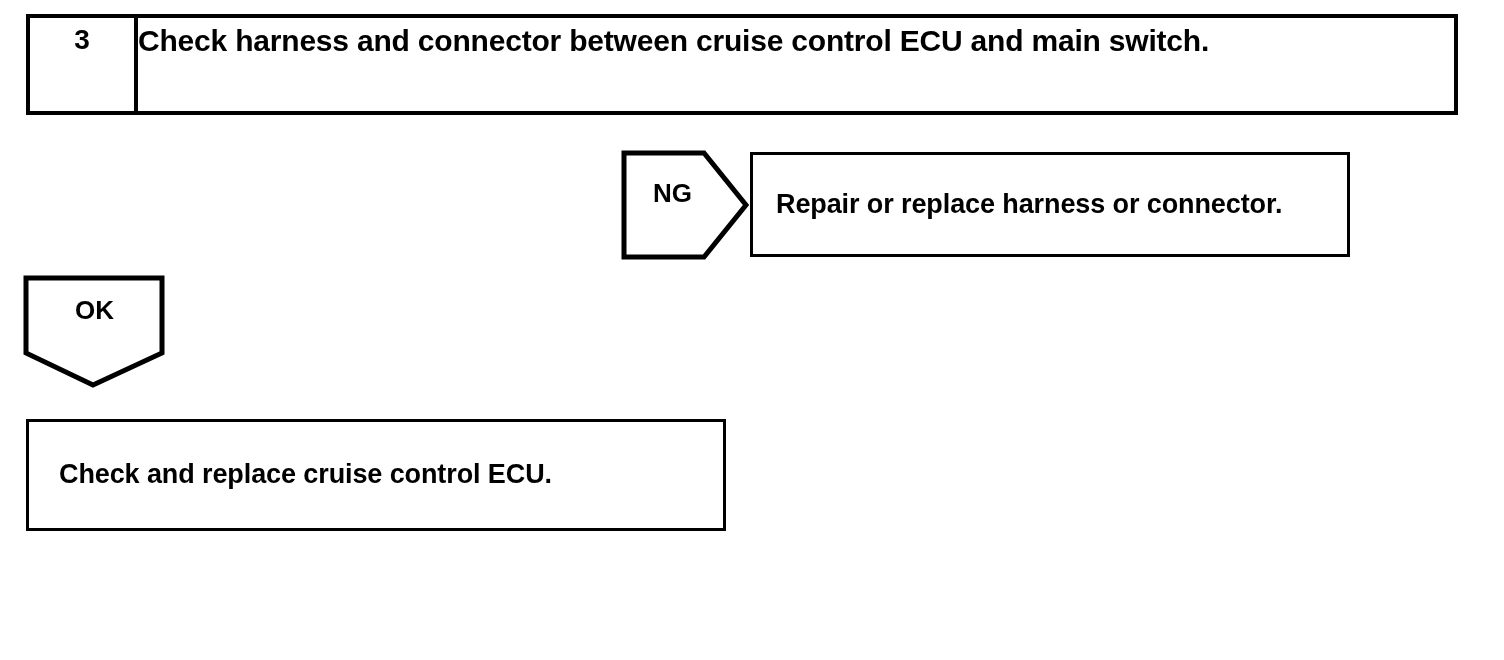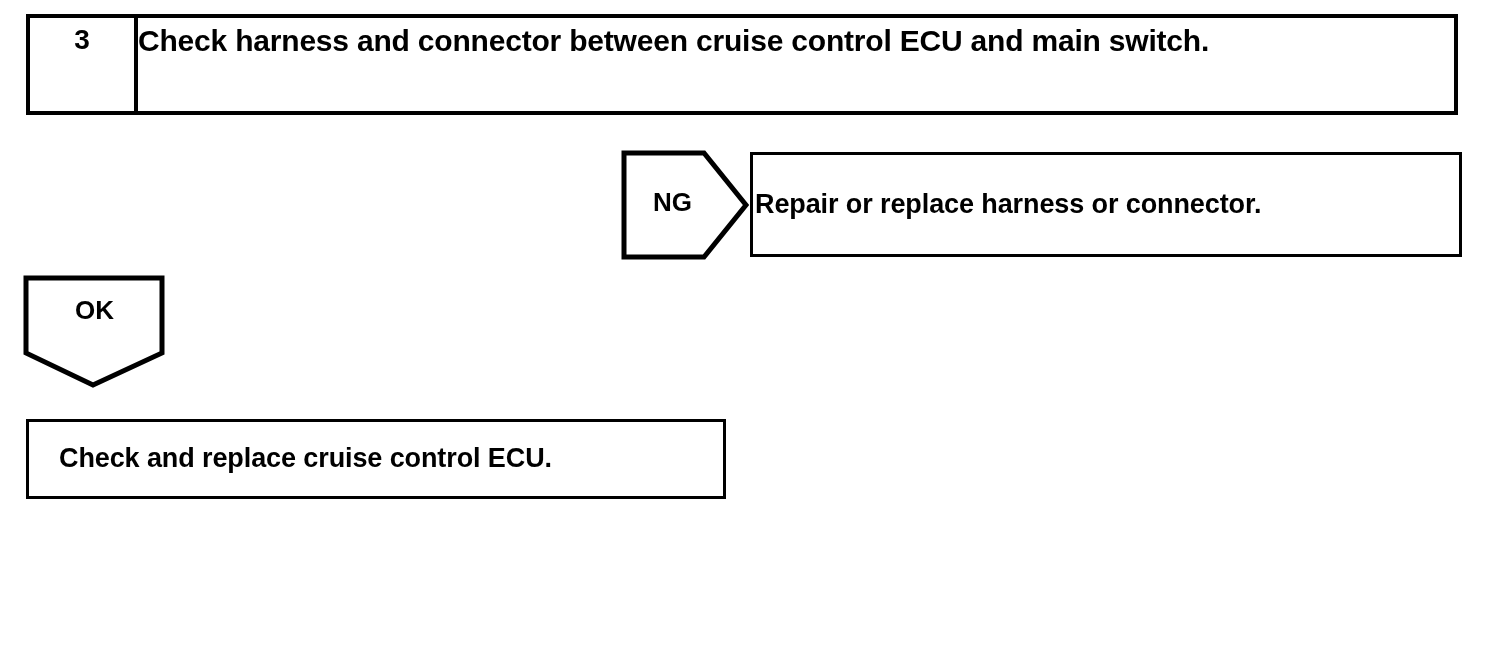--- a/index.html
+++ b/index.html
@@ -76,29 +76,29 @@
     font-size: 27px;
     font-weight: bold;
     letter-spacing: -0.1px;
     line-height: 1.1;
     white-space: nowrap;
   }
 
   #ng-result-box {
     left: 750px;
     top: 152px;
-    width: 712px;
+    width: 600px;
     height: 105px;
-    padding-left: 2px;
+    padding-left: 23px;
   }
   #ok-result-box {
     left: 26px;
     top: 419px;
     width: 700px;
-    height: 80px;
+    height: 112px;
     padding-left: 30px;
   }
 
   
   .arrow-shape {
     position: absolute;
   }
   .arrow-shape svg {
     display: block;
   }
@@ -111,21 +111,21 @@
     white-space: nowrap;
   }
 
   
   #ng-arrow {
     left: 621px;
     top: 150px;
   }
   #ng-arrow-label {
     left: 653px;
-    top: 189px;
+    top: 180px;
   }
 
   
   #ok-arrow {
     left: 23px;
     top: 275px;
   }
   #ok-arrow-label {
     left: 75px;
     top: 297px;

